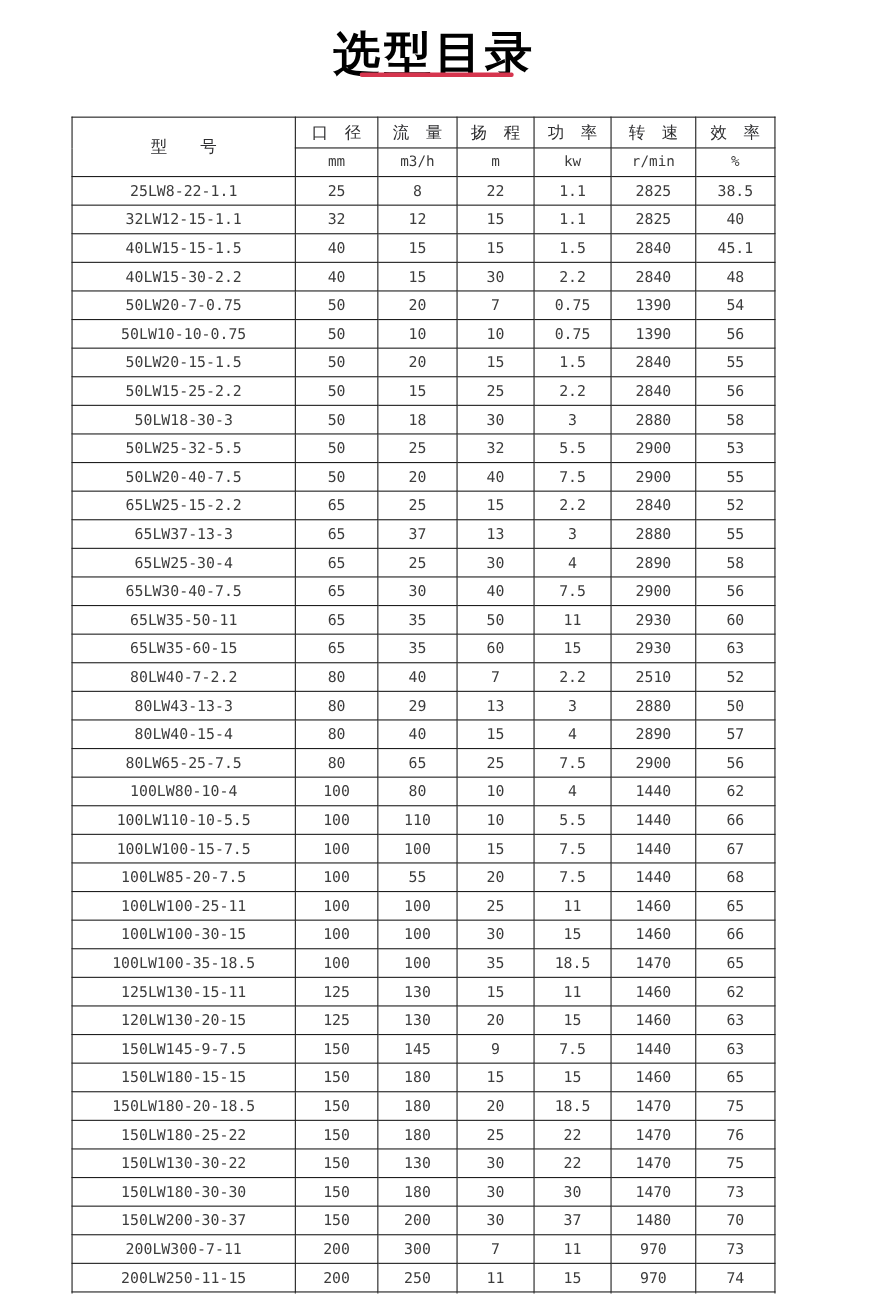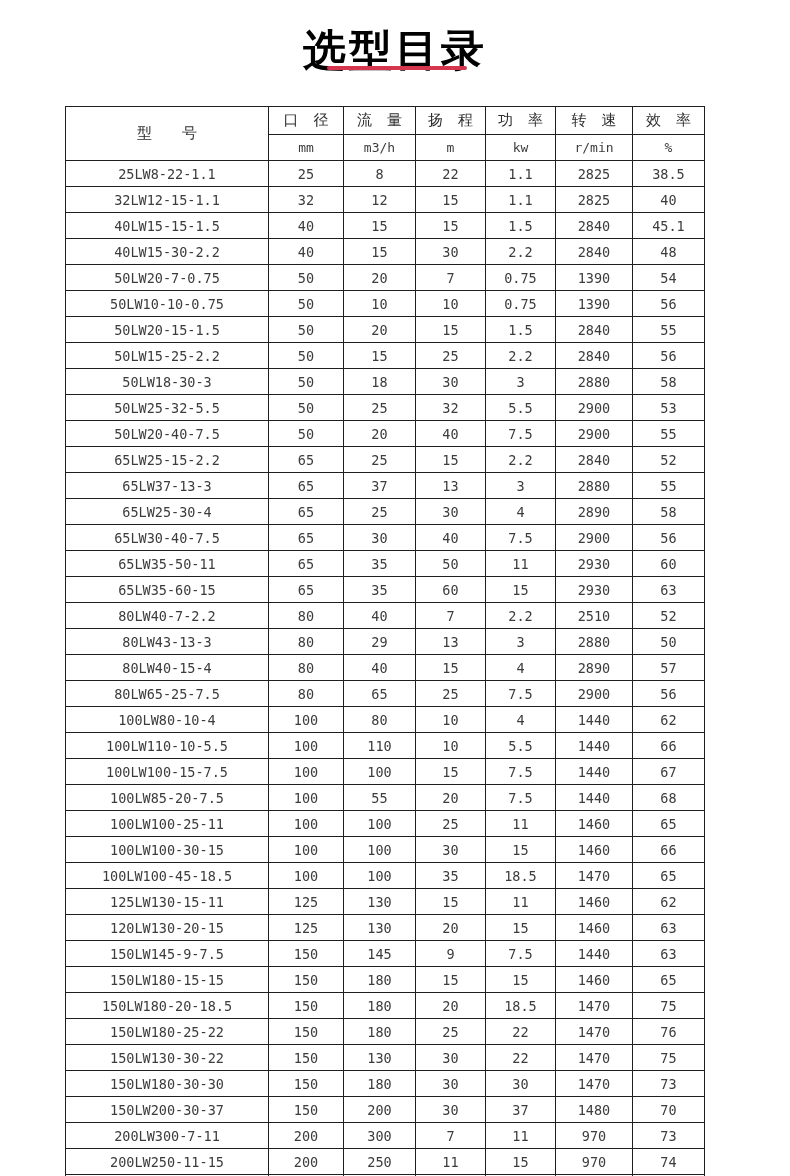--- a/index.html
+++ b/index.html
@@ -344,21 +344,21 @@
       <tr>
         <td>100LW100-30-15</td>
         <td>100</td>
         <td>100</td>
         <td>30</td>
         <td>15</td>
         <td>1460</td>
         <td>66</td>
       </tr>
       <tr>
-        <td>100LW100-45-18.5</td>
+        <td>100LW100-35-18.5</td>
         <td>100</td>
         <td>100</td>
         <td>35</td>
         <td>18.5</td>
         <td>1470</td>
         <td>65</td>
       </tr>
       <tr>
         <td>125LW130-15-11</td>
         <td>125</td>

